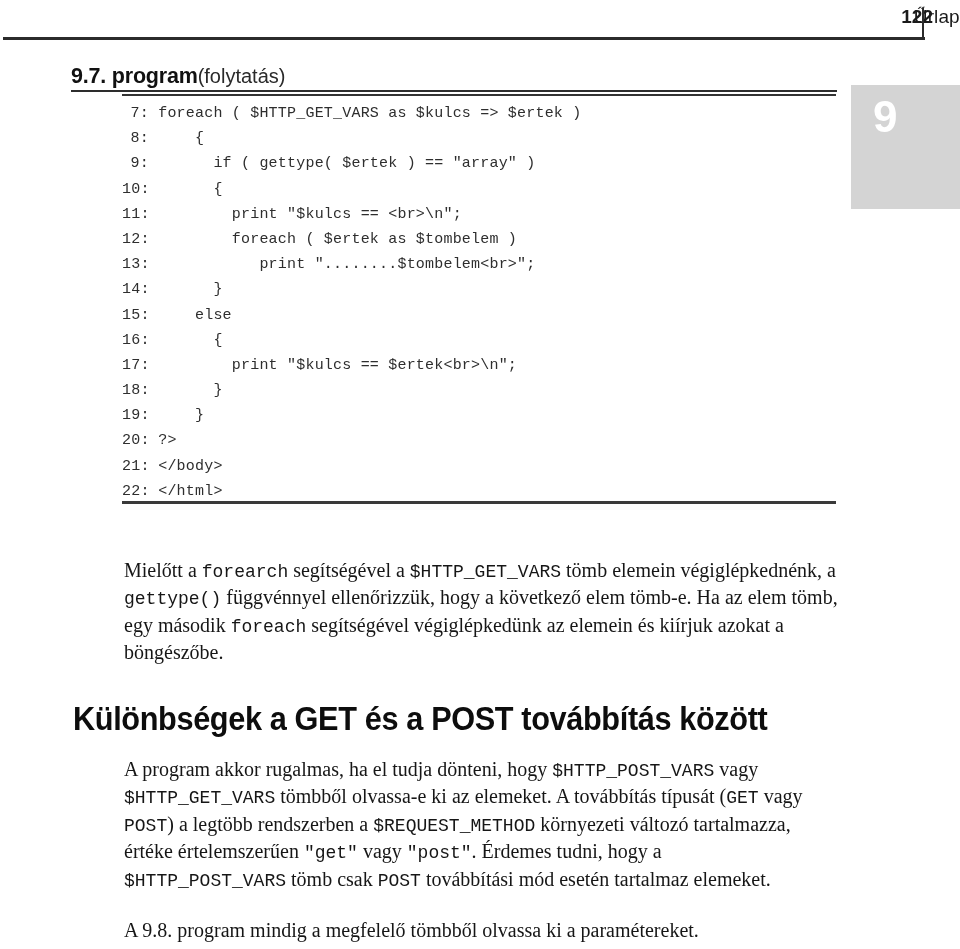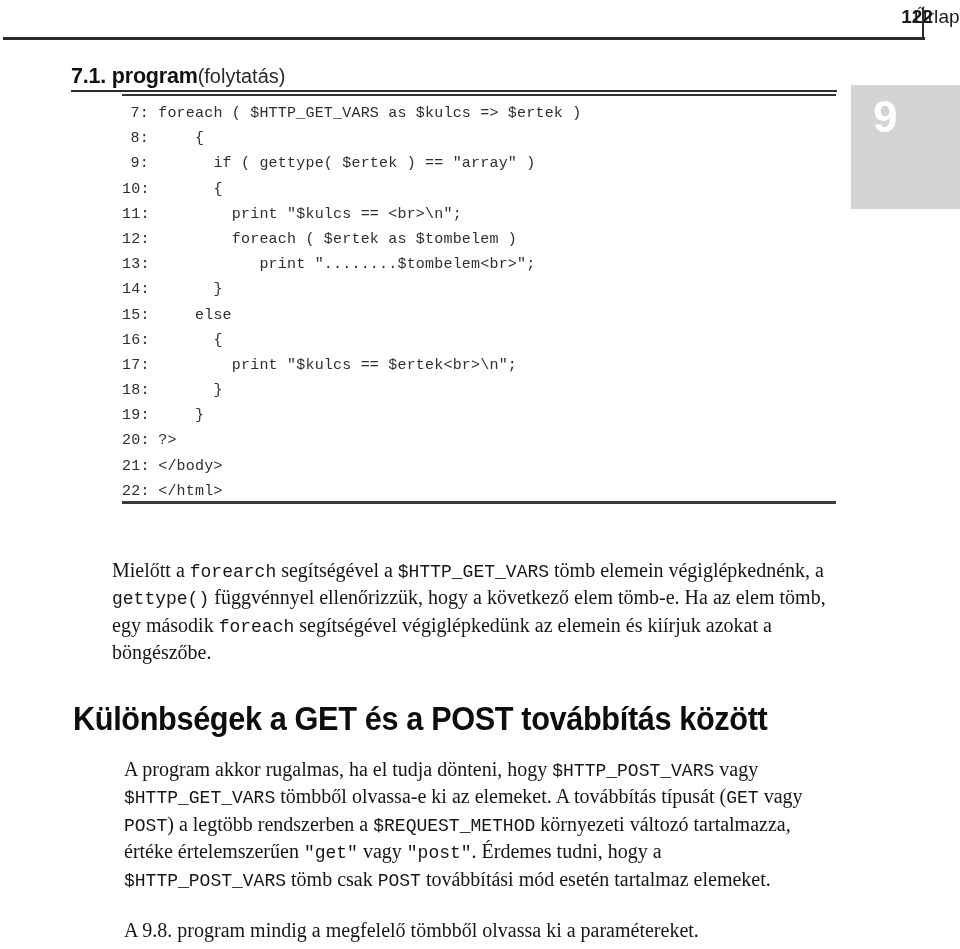--- a/index.html
+++ b/index.html
@@ -162,21 +162,21 @@
     line-height: 25.4px;
     color: #161616;
     text-align: left;
   }
   .body-block .mono {
     font-family: "Liberation Mono", monospace;
     font-size: 18px;
     letter-spacing: 0px;
   }
   #para-intro {
-    left: 112px;
+    left: 124px;
     top: 558px;
     width: 716px;
   }
   #para-get-post-1 {
     left: 124px;
     top: 757px;
     width: 700px;
   }
   #para-final {
     left: 124px;
@@ -209,21 +209,21 @@
   <div class="header-folio">122</div>
   <div class="header-rule"></div>
   <div class="header-tick"></div>
 </div>
 
 <div class="chapter-tab">
   <div class="chapter-tab-number">9</div>
 </div>
 
 <div class="program-caption">
-  <span class="cap-num">7.1. program</span><span class="cap-cont">(folytatás)</span>
+  <span class="cap-num">9.7. program</span><span class="cap-cont">(folytatás)</span>
 </div>
 <div class="caption-rule"></div>
 
 <div class="code-rule-top"></div>
 <div class="code-listing" id="code-listing"><div class="code-line"><span class="ln">7:</span><span class="src"> foreach ( $HTTP_GET_VARS as $kulcs =&gt; $ertek )</span></div><div class="code-line"><span class="ln">8:</span><span class="src">     {</span></div><div class="code-line"><span class="ln">9:</span><span class="src">       if ( gettype( $ertek ) == "array" )</span></div><div class="code-line"><span class="ln">10:</span><span class="src">       {</span></div><div class="code-line"><span class="ln">11:</span><span class="src">         print "$kulcs == &lt;br&gt;\n";</span></div><div class="code-line"><span class="ln">12:</span><span class="src">         foreach ( $ertek as $tombelem )</span></div><div class="code-line"><span class="ln">13:</span><span class="src">            print "........$tombelem&lt;br&gt;";</span></div><div class="code-line"><span class="ln">14:</span><span class="src">       }</span></div><div class="code-line"><span class="ln">15:</span><span class="src">     else</span></div><div class="code-line"><span class="ln">16:</span><span class="src">       {</span></div><div class="code-line"><span class="ln">17:</span><span class="src">         print "$kulcs == $ertek&lt;br&gt;\n";</span></div><div class="code-line"><span class="ln">18:</span><span class="src">       }</span></div><div class="code-line"><span class="ln">19:</span><span class="src">     }</span></div><div class="code-line"><span class="ln">20:</span><span class="src"> ?&gt;</span></div><div class="code-line"><span class="ln">21:</span><span class="src"> &lt;/body&gt;</span></div><div class="code-line"><span class="ln">22:</span><span class="src"> &lt;/html&gt;</span></div></div>
 <div class="code-rule-bottom"></div>
 
 <div class="body-block" id="para-intro">Mielőtt a <span class="mono">forearch</span> segítségével a <span class="mono">$HTTP_GET_VARS</span> tömb elemein végiglépkednénk, a <span class="mono">gettype()</span> függvénnyel ellenőrizzük, hogy a következő elem tömb-e. Ha az elem tömb, egy második <span class="mono">foreach</span> segítségével végiglépkedünk az elemein és kiírjuk azokat a böngészőbe.</div>
 
 <div class="section-heading">Különbségek a GET és a POST továbbítás között</div>

